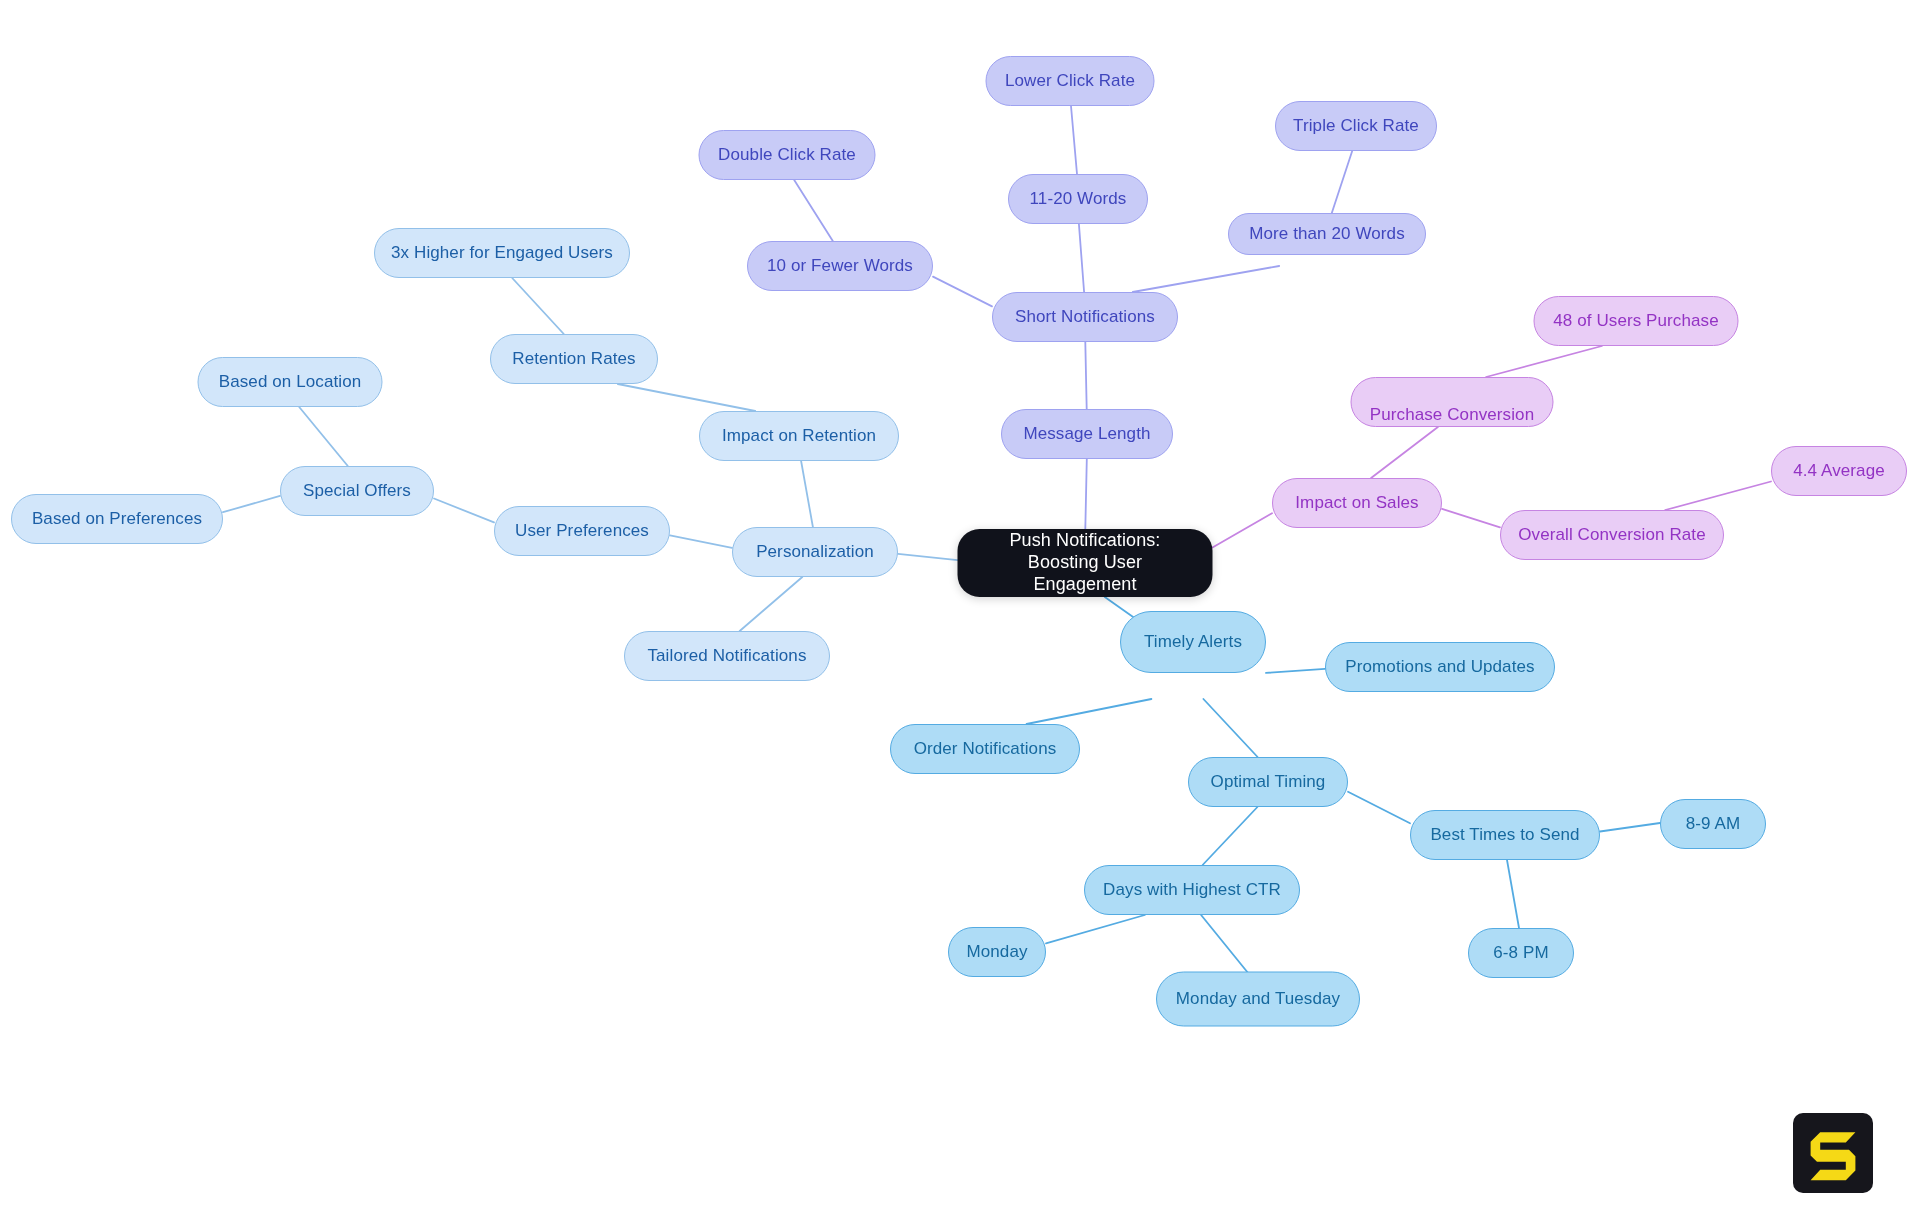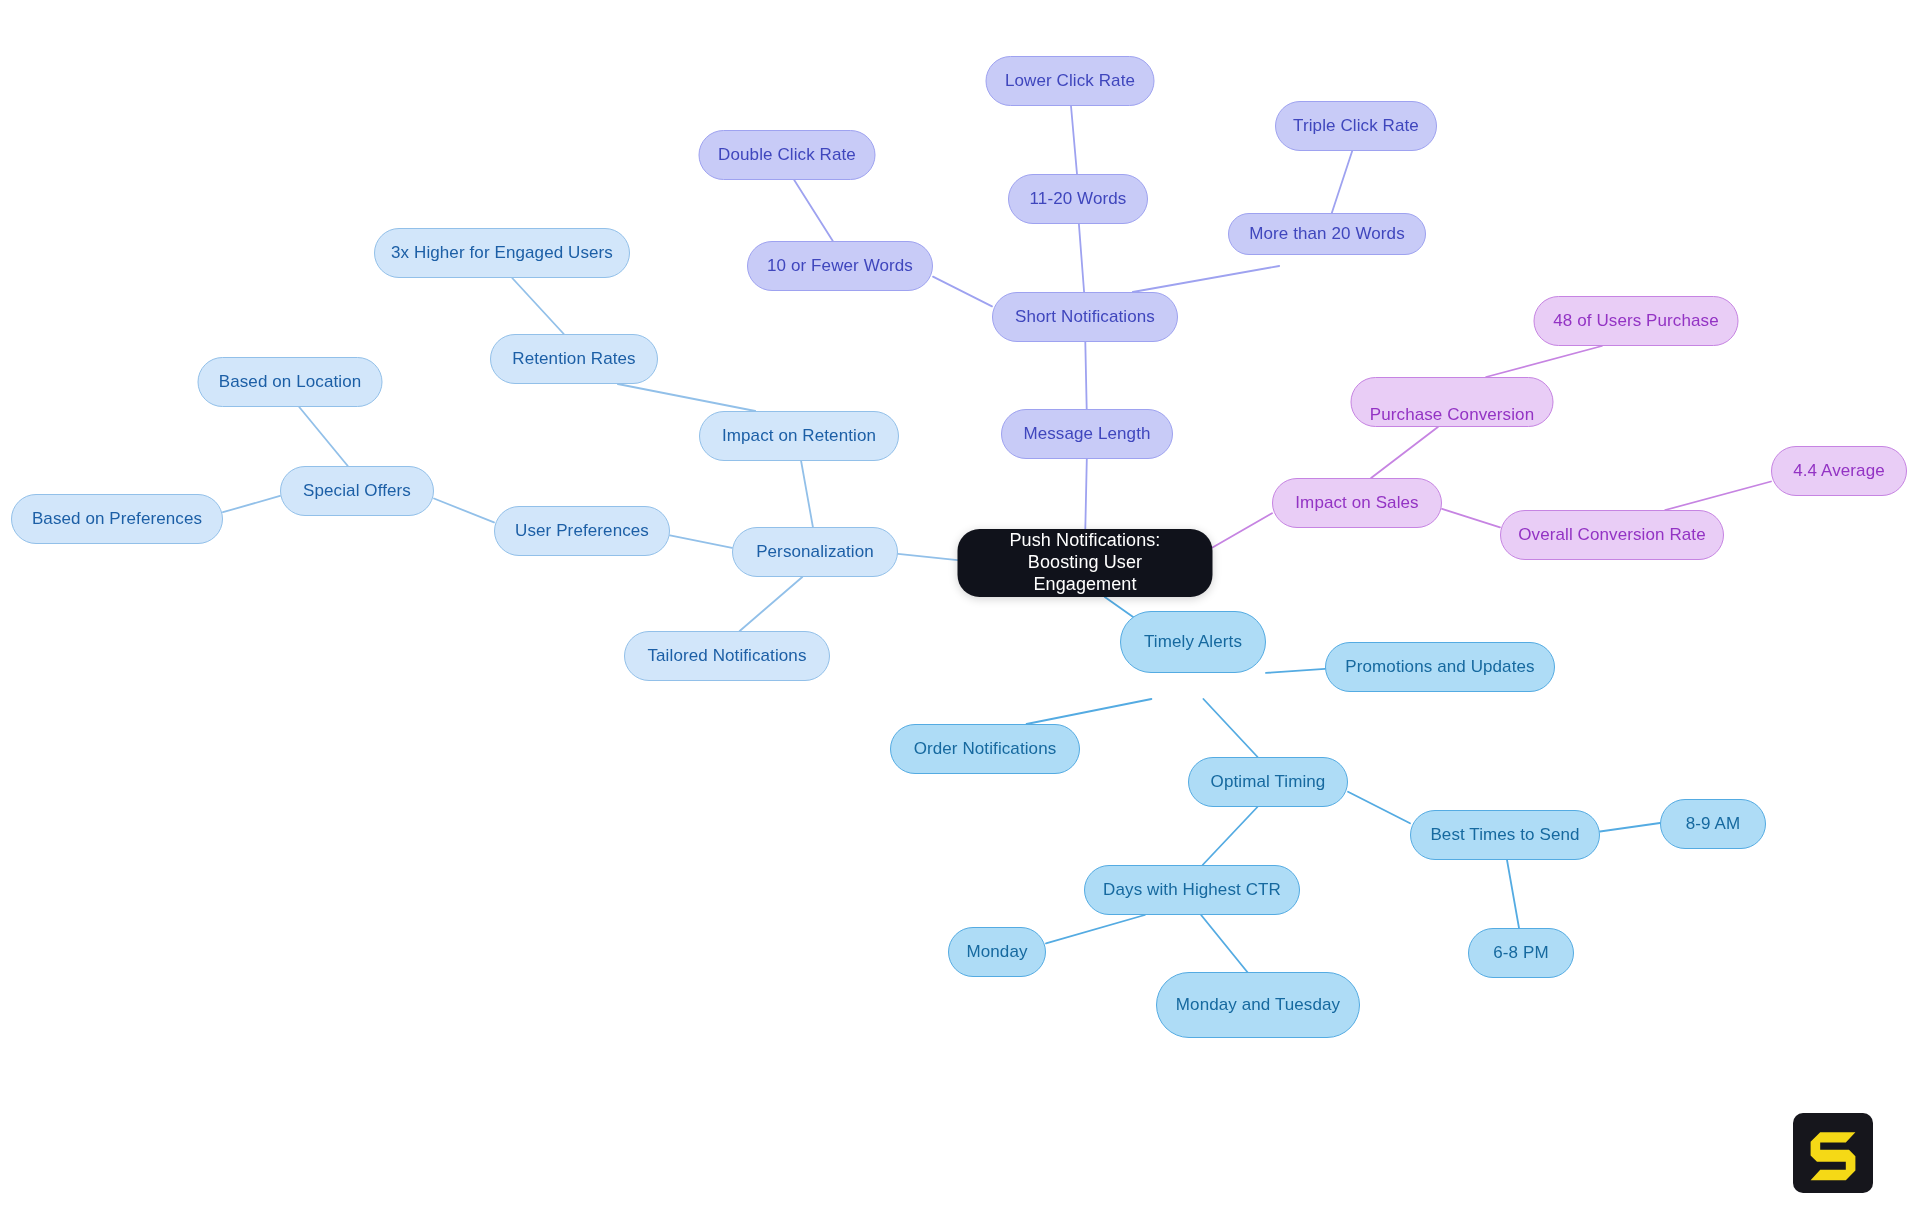--- a/index.html
+++ b/index.html
@@ -207,21 +207,21 @@
       </div>
       <div class="node n-cyan" style="left: 1521px; top: 953px; width: 106px; height: 50px; font-size: 17px;">
         <span>6-8 PM</span>
       </div>
       <div class="node n-cyan" style="left: 1192px; top: 890px; width: 216px; height: 50px; font-size: 17px;">
         <span>Days with Highest CTR</span>
       </div>
       <div class="node n-cyan" style="left: 997px; top: 952px; width: 98px; height: 50px; font-size: 17px;">
         <span>Monday</span>
       </div>
-      <div class="node n-cyan" style="left: 1258px; top: 999px; width: 204px; height: 66px; font-size: 17px; margin-top: 6px;">
+      <div class="node n-cyan" style="left: 1258px; top: 999px; width: 204px; height: 55px; font-size: 17px;">
         <span>Monday and Tuesday</span>
       </div>
     </div>
   <div id="logo" style="left: 1793px; top: 1113px; width: 80px; height: 80px; background: rgb(22, 22, 28);">
     <svg viewBox="0 0 100 100" width="100%" height="100%">
       <path id="logo-path" d="M78 24 L66 37 L34 37 L34 46 L70 46 L78 54 L78 72 L66 84 L22 84 L34 71 L66 71 L66 61 L30 61 L22 53 L22 36 L34 24 Z" fill="#f5d916"></path>
     </svg>
   </div>
 </div>
 

